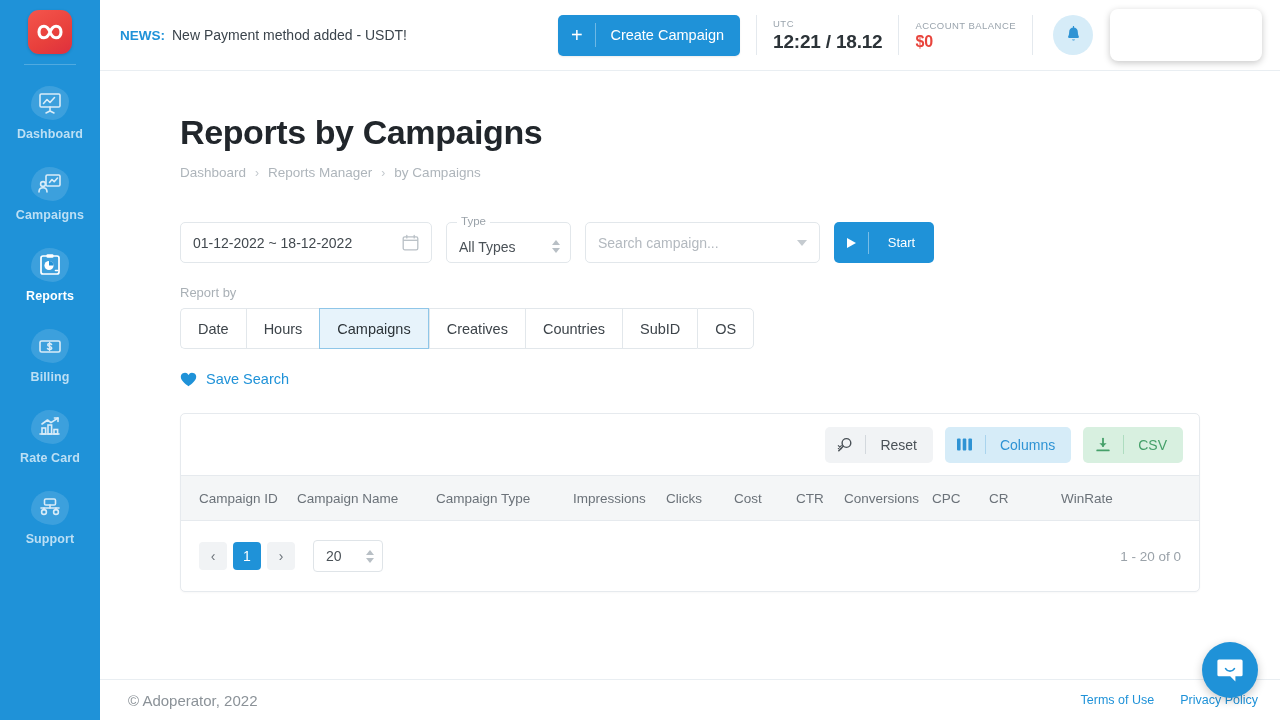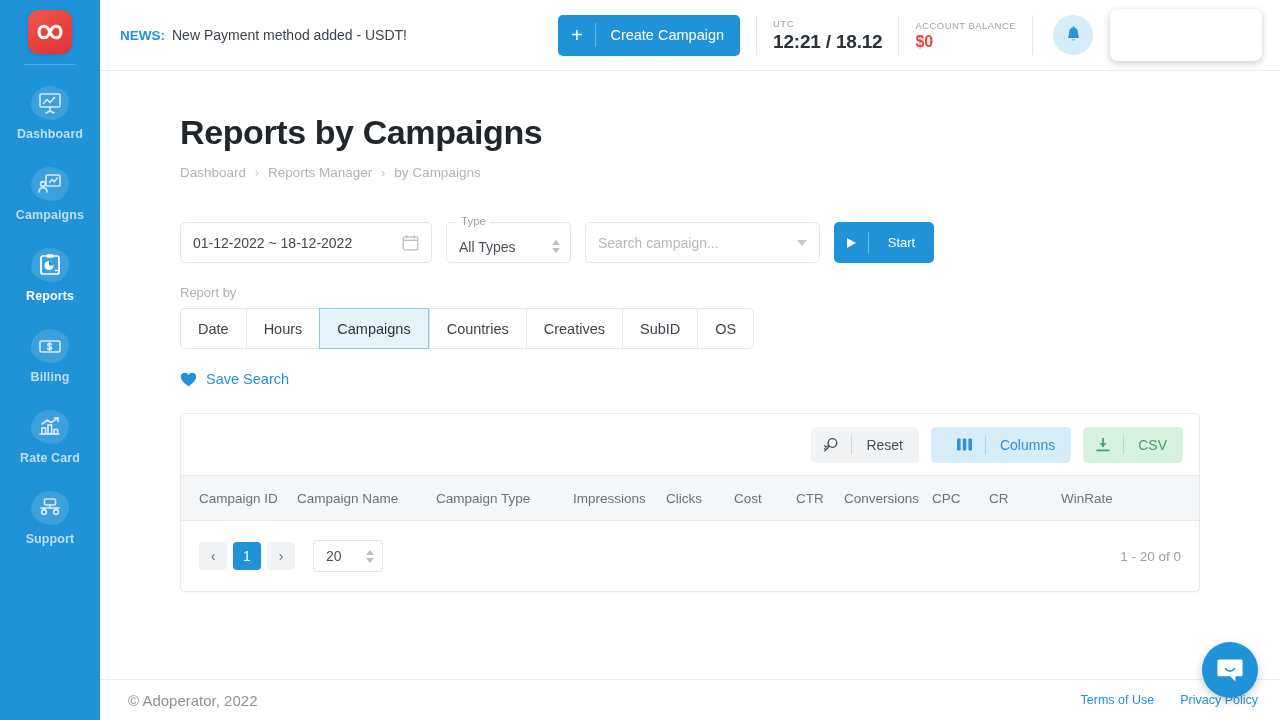--- a/index.html
+++ b/index.html
@@ -186,21 +186,21 @@
   }
   .tbtn {
     height: 36px; border-radius: 5px; display: flex; align-items: center;
     font-size: 14px; cursor: pointer; border: none; padding: 0;
   }
   .tbtn .ic { width: 40px; display: flex; align-items: center; justify-content: center; }
   .tbtn .divline { width: 1px; height: 19px; }
   .tbtn .lb { padding: 0 16px 0 14px; }
   .tbtn.reset { background: #f1f3f5; color: #4a5157; }
   .tbtn.reset .divline { background: #d3d8dd; }
-  .tbtn.columns { background: #d6ecf8; color: #2e93d4; padding-left: 14px; }
+  .tbtn.columns { background: #d6ecf8; color: #2e93d4; }
   .tbtn.columns .divline { background: #a9d4ee; }
   .tbtn.csv { background: #d8f0e0; color: #46a06a; }
   .tbtn.csv .divline { background: #aeddc0; }
 
   .thead {
     height: 46px; background: #f4f6f7;
     border-top: 1px solid #e6eaee; border-bottom: 1px solid #e6eaee;
     display: flex; align-items: center;
   }
   .th {
@@ -422,22 +422,22 @@
           </span>
           <span class="sb-label">Start</span>
         </button>
       </div>
 
       <div class="reportby-label">Report by</div>
       <div class="tabgroup">
         <div class="tab">Date</div>
         <div class="tab">Hours</div>
         <div class="tab active">Campaigns</div>
+        <div class="tab">Creatives</div>
         <div class="tab">Countries</div>
-        <div class="tab">Creatives</div>
         <div class="tab">SubID</div>
         <div class="tab">OS</div>
       </div>
 
       <div class="save-search">
         <svg width="17" height="15" viewBox="0 0 17 15">
           <path d="M8.5 14.2S.8 9.6.8 5.1A4.1 4.1 0 018.5 2.9 4.1 4.1 0 0116.2 5.1c0 4.5-7.7 9.1-7.7 9.1z" fill="#1f92d8"></path>
         </svg>
         <span>Save Search</span>
       </div>

